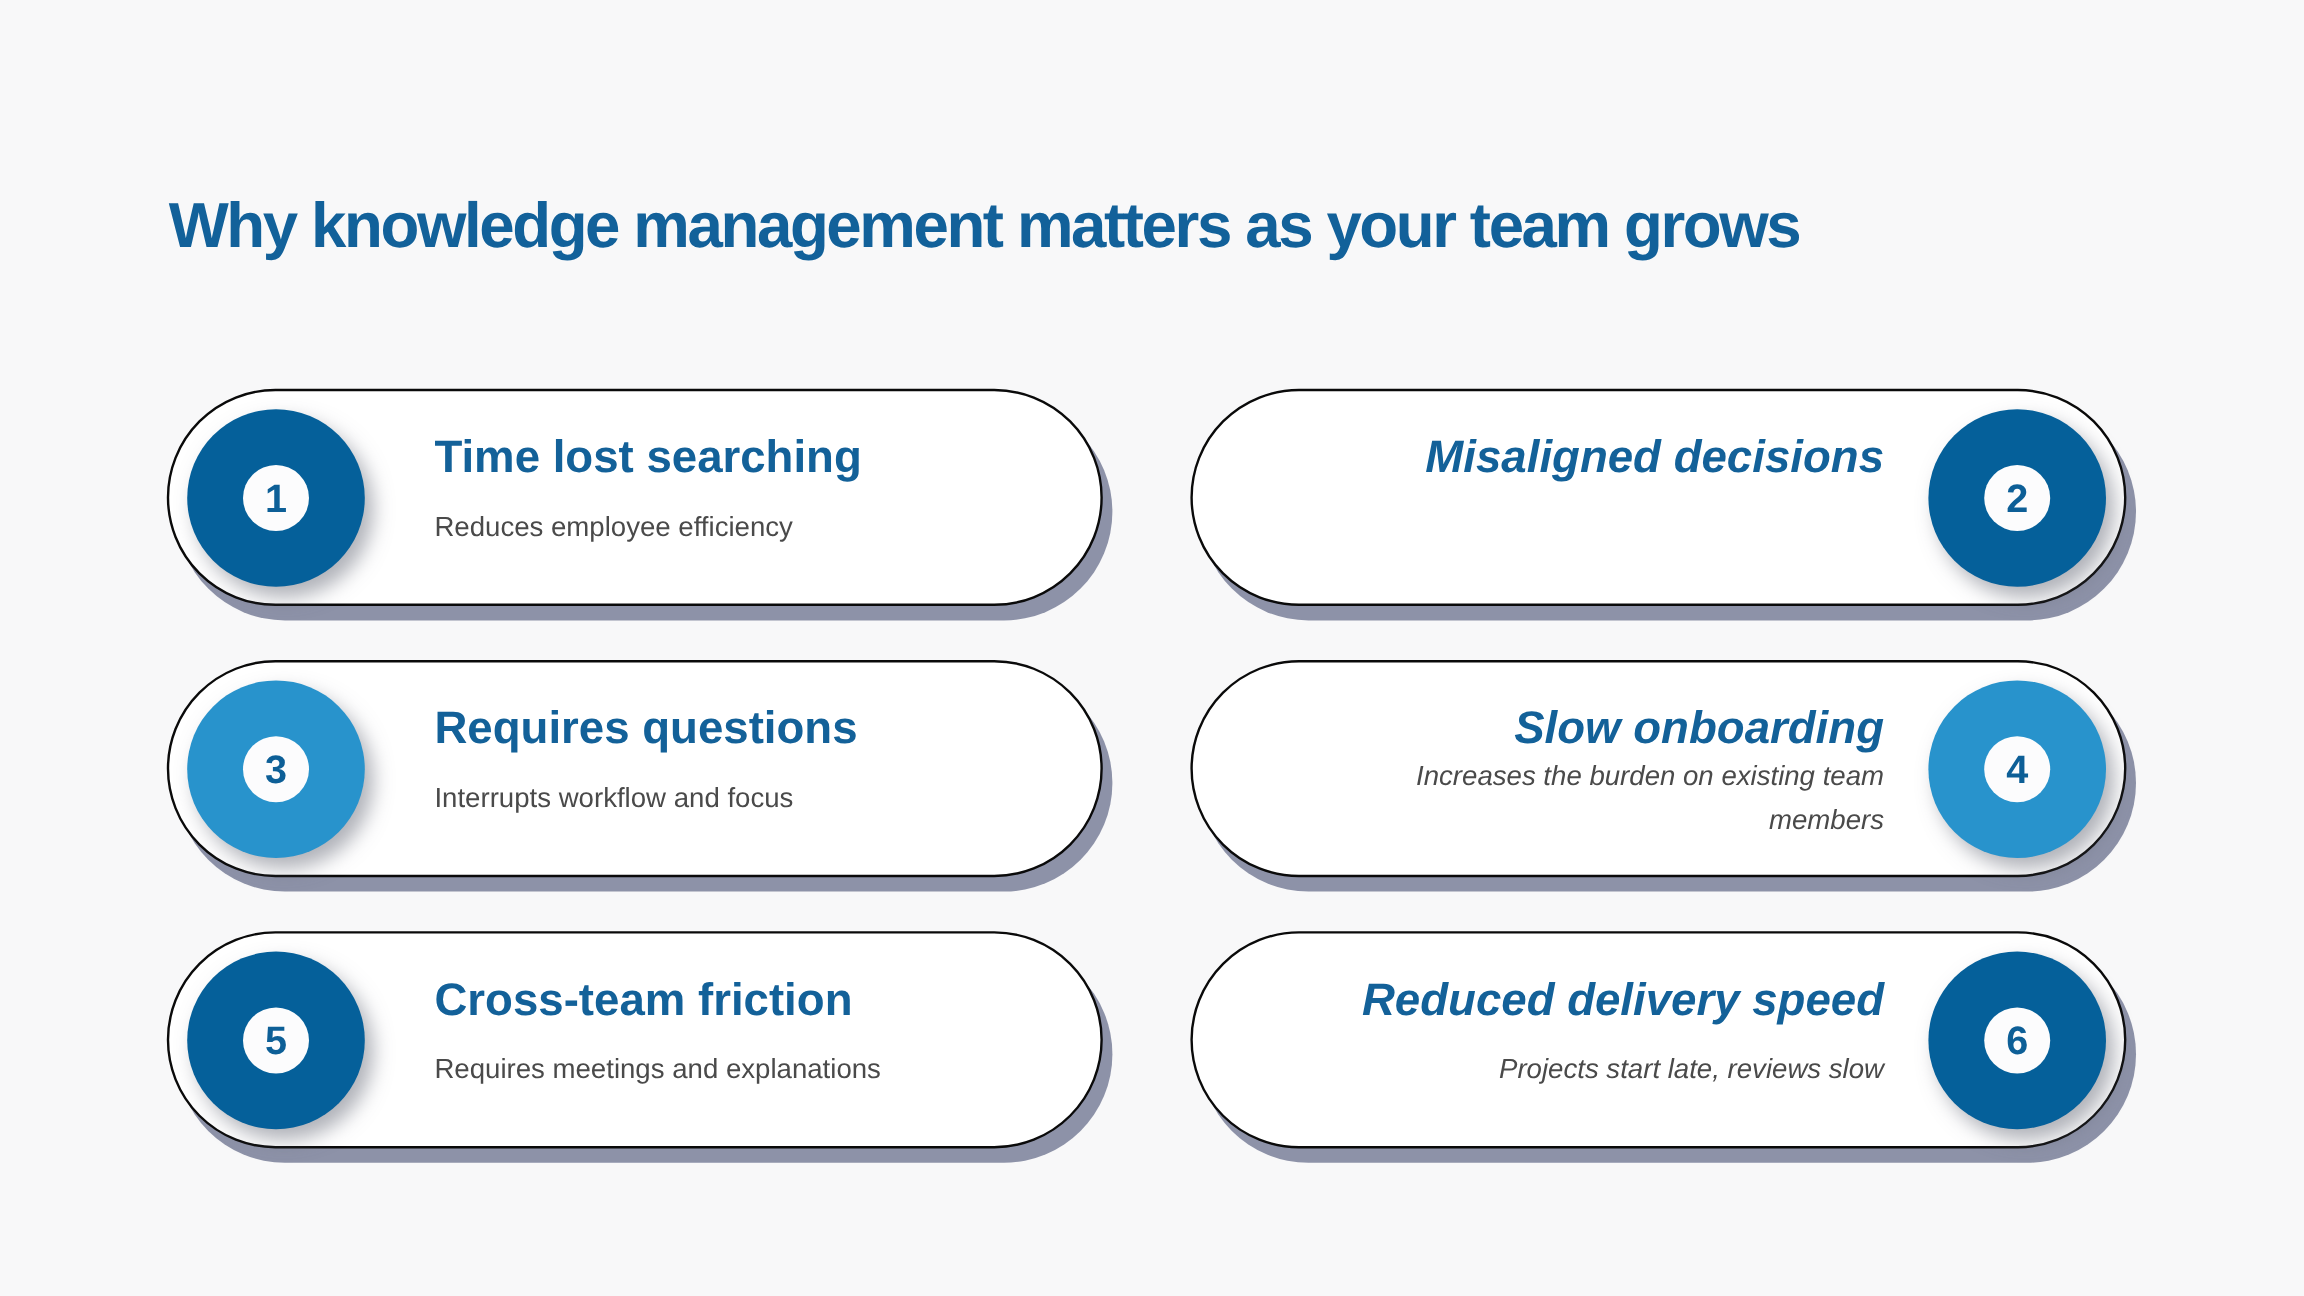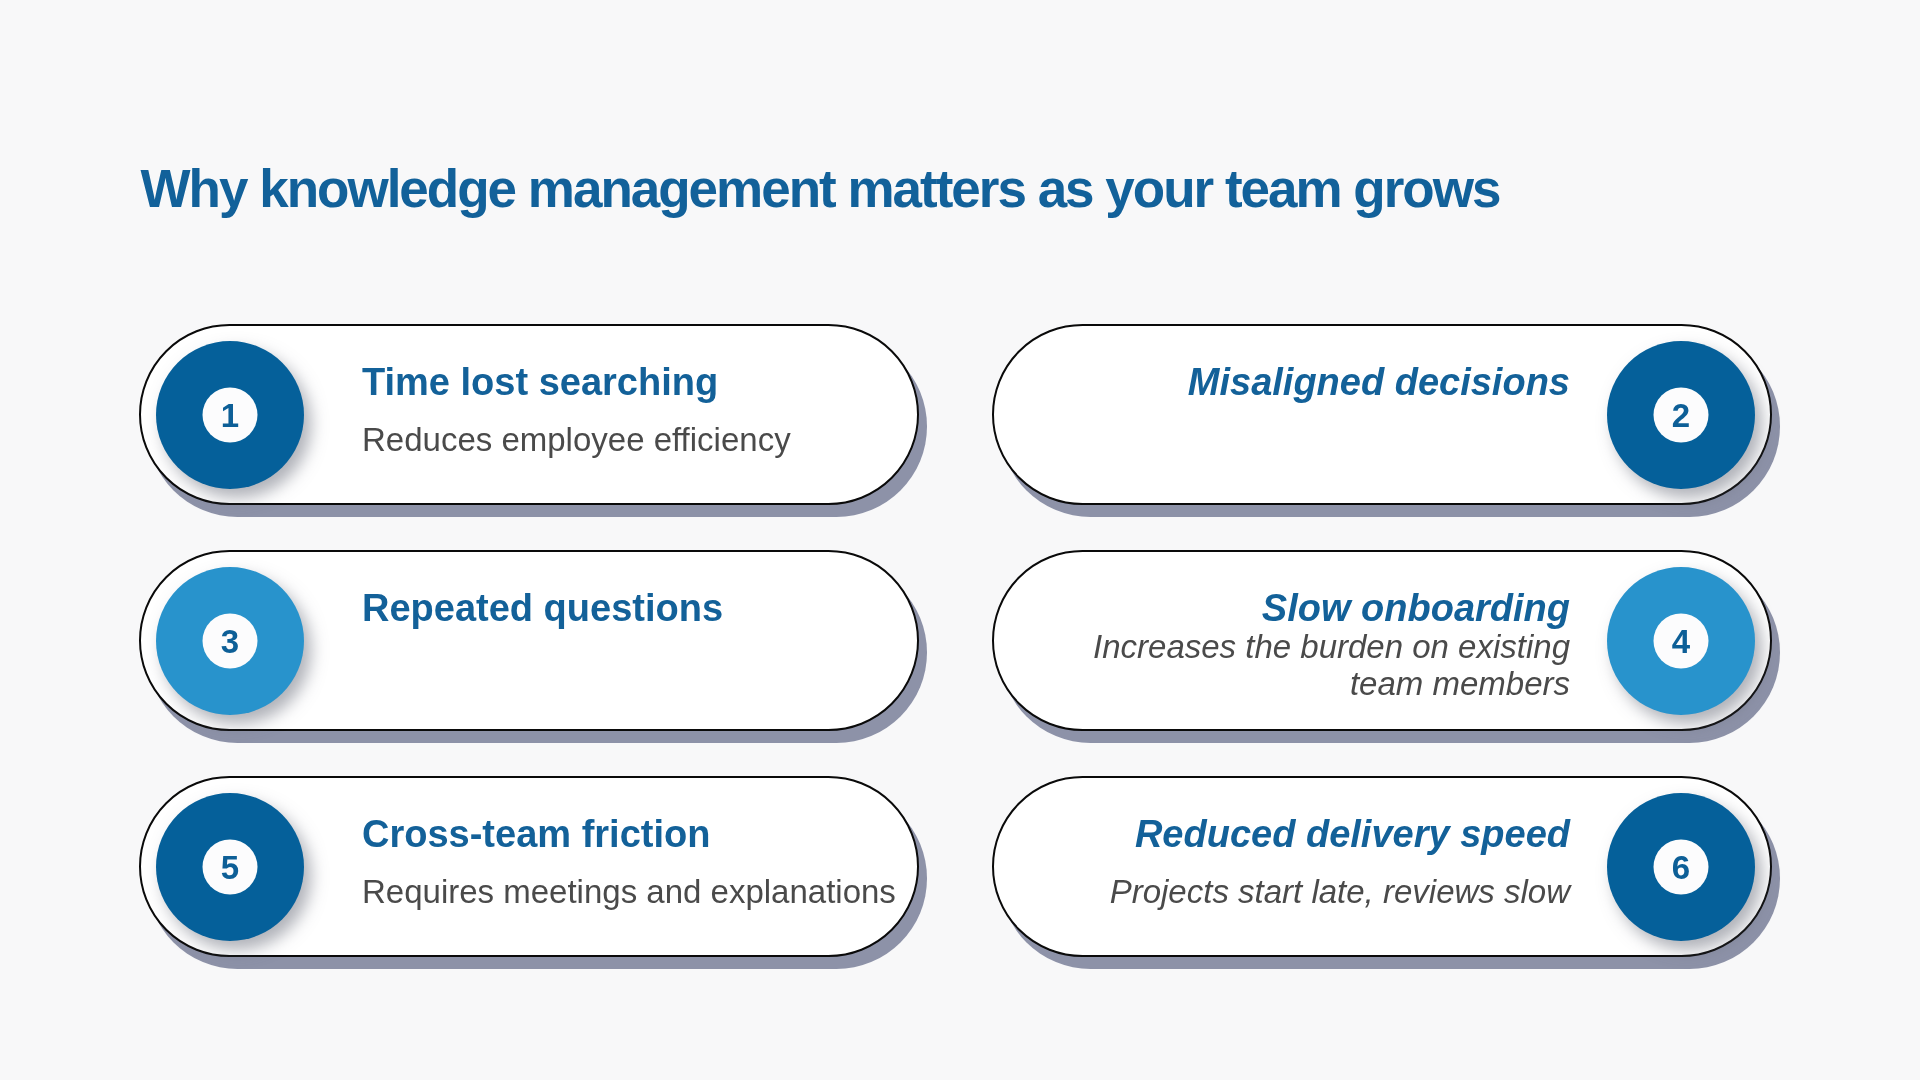--- a/index.html
+++ b/index.html
@@ -75,21 +75,21 @@
     font-size: 38px;
     font-weight: 700;
     line-height: 35px;
     color: #136199;
     white-space: nowrap;
   }
   .card-subtitle {
     position: absolute;
     top: 113px;
     transform: translateY(-50%);
-    font-size: 33px;
+    font-size: 23px;
     font-weight: 400;
     line-height: 37px;
     color: #4A4A4A;
   }
   .card.col-left  .card-title,
   .card.col-left  .card-subtitle { left: 221px; text-align: left; white-space: nowrap; }
   .card.col-right .card-title,
   .card.col-right .card-subtitle { right: 200px; text-align: right; font-style: italic; }
   .card.col-right .card-subtitle { white-space: nowrap; }
   
@@ -120,21 +120,22 @@
   </div>
   <div class="card-title t-shift">Misaligned decisions</div>
 </div>
 
 <div class="card col-left row-2">
   <div class="badge badge-light">
     <div class="badge-inner">
       <span class="badge-number">3</span>
     </div>
   </div>
-  <div class="card-title">Repeated questions</div>
+  <div class="card-title">Requires questions</div>
+  <div class="card-subtitle">Interrupts workflow and focus</div>
 </div>
 
 <div class="card col-right row-2">
   <div class="badge badge-light">
     <div class="badge-inner">
       <span class="badge-number">4</span>
     </div>
   </div>
   <div class="card-title">Slow onboarding</div>
   <div class="card-subtitle two-line">Increases the burden on existing team members</div>

